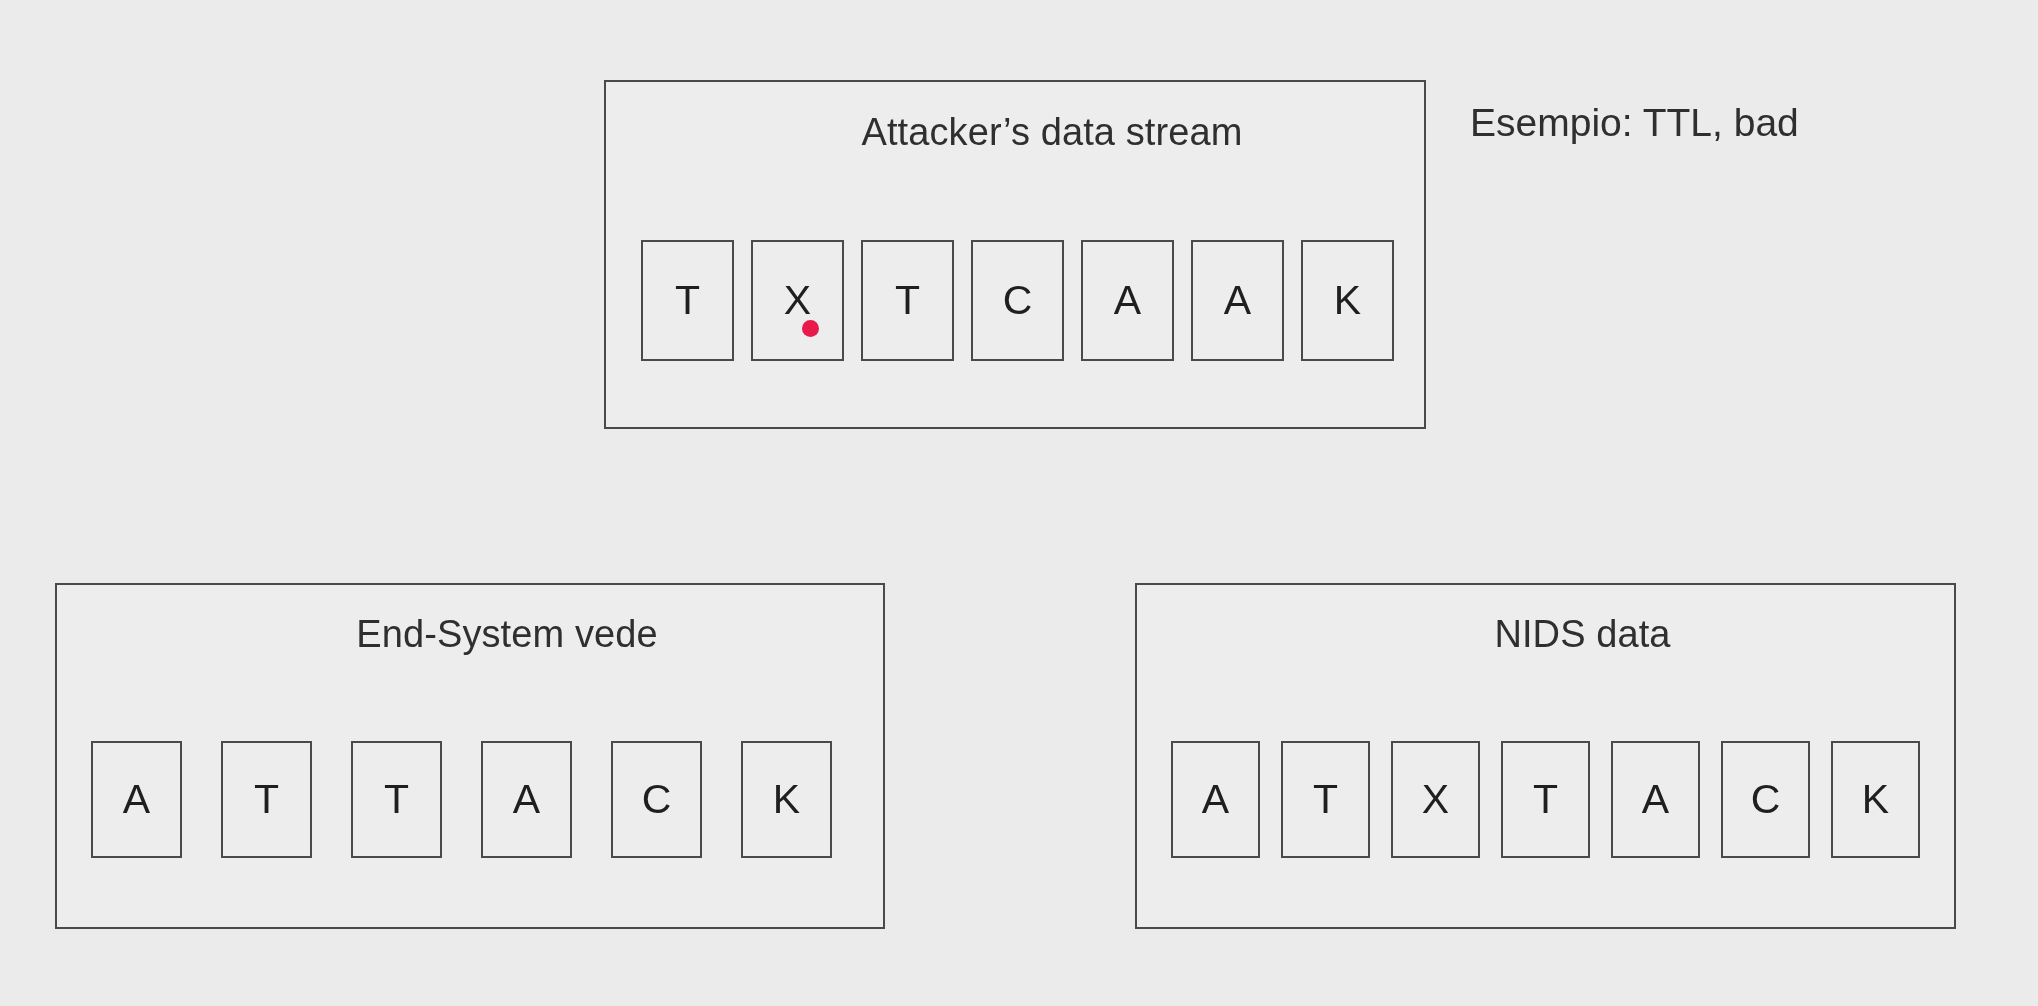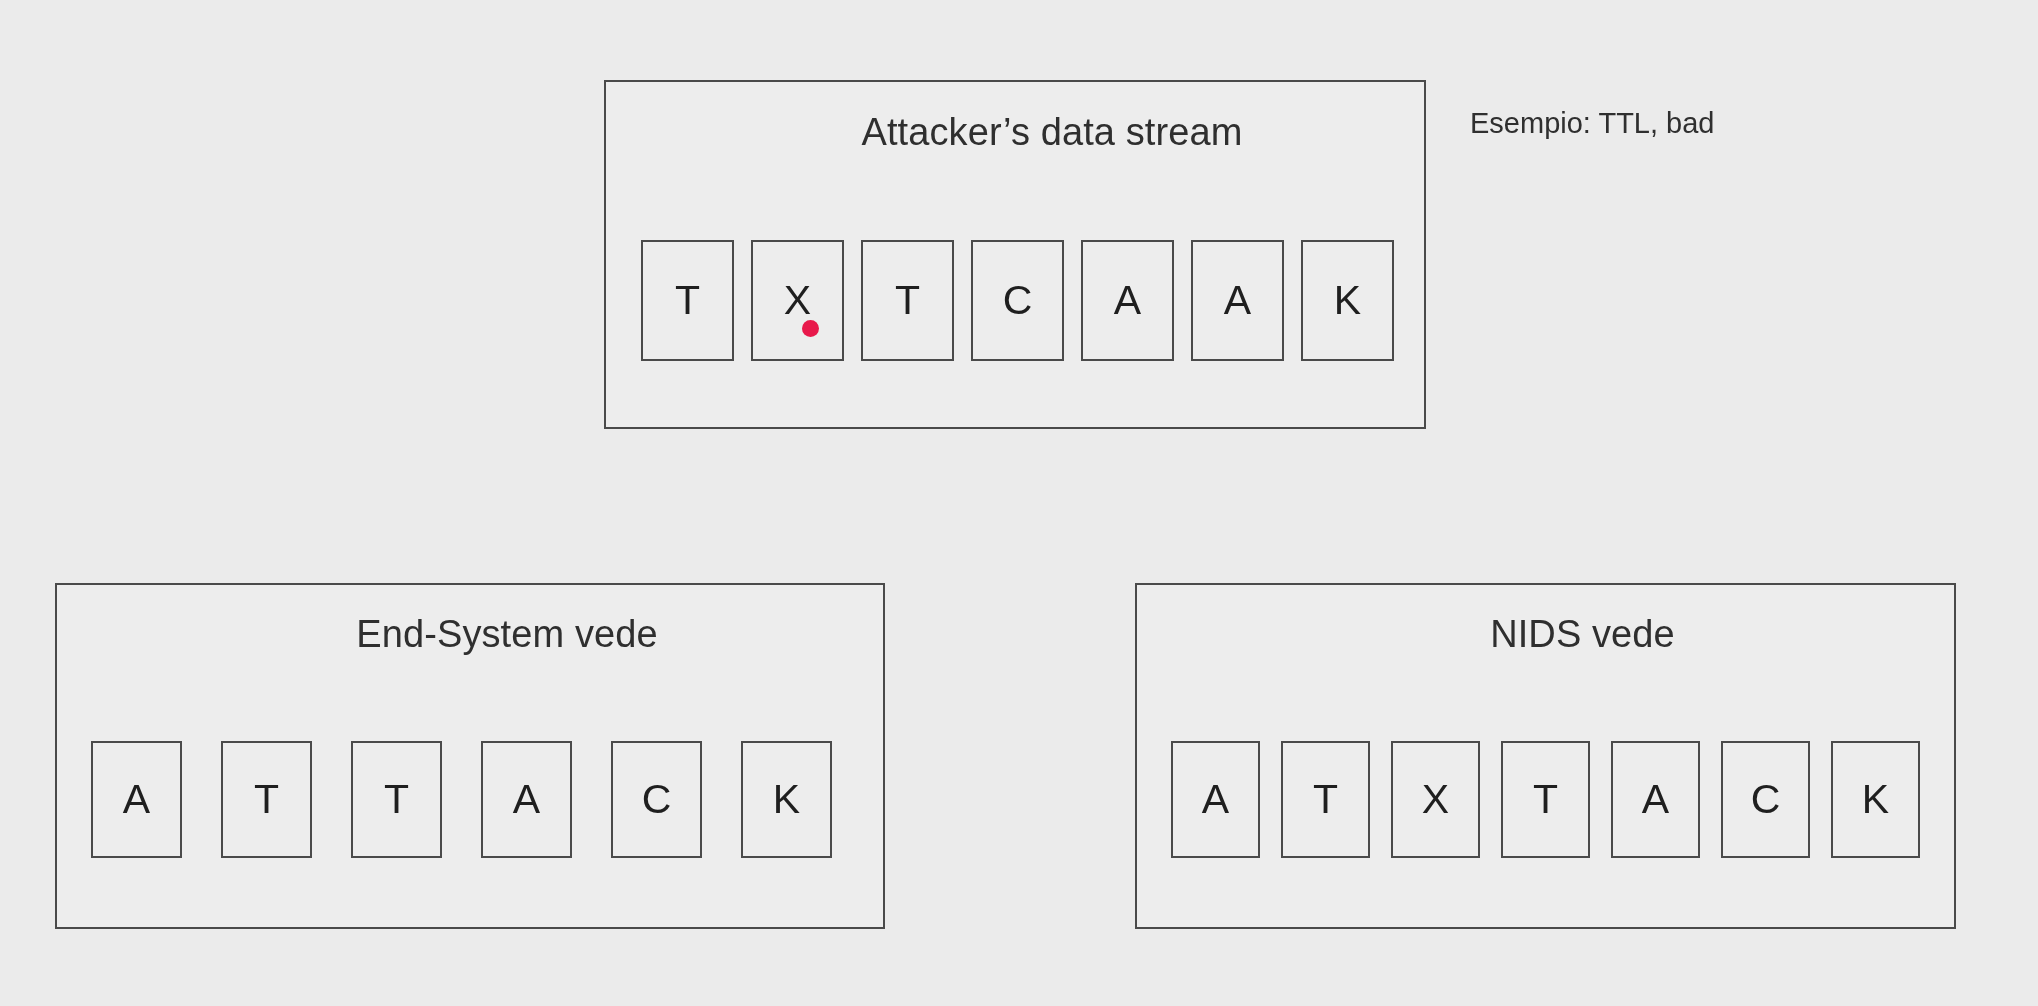--- a/index.html
+++ b/index.html
@@ -131,21 +131,21 @@
     left: 49px;
     top: 78px;
   }
 
   
   #annotation {
     position: absolute;
     left: 1470px;
     top: 98px;
     width: 420px;
-    font-size: 29px;
+    font-size: 39px;
     line-height: 50px;
     color: #2f2f2f;
   }
   #annotation .ann-line { display: block; white-space: nowrap; }
 </style>
 </head>
 <body>
 
 <div id="slide">
 
@@ -195,21 +195,21 @@
         <div class="cell">
           <span class="cell-letter">C</span>
         </div>
         <div class="cell">
           <span class="cell-letter">K</span>
         </div>
       </div>
   </div>
 
   <div class="panel" id="panel-nids">
-    <div class="panel-title">NIDS vede</div>
+    <div class="panel-title">NIDS data</div>
     <div class="cell-row">
         <div class="cell">
           <span class="cell-letter">A</span>
         </div>
         <div class="cell">
           <span class="cell-letter">T</span>
         </div>
         <div class="cell">
           <span class="cell-letter">X</span>
         </div>

